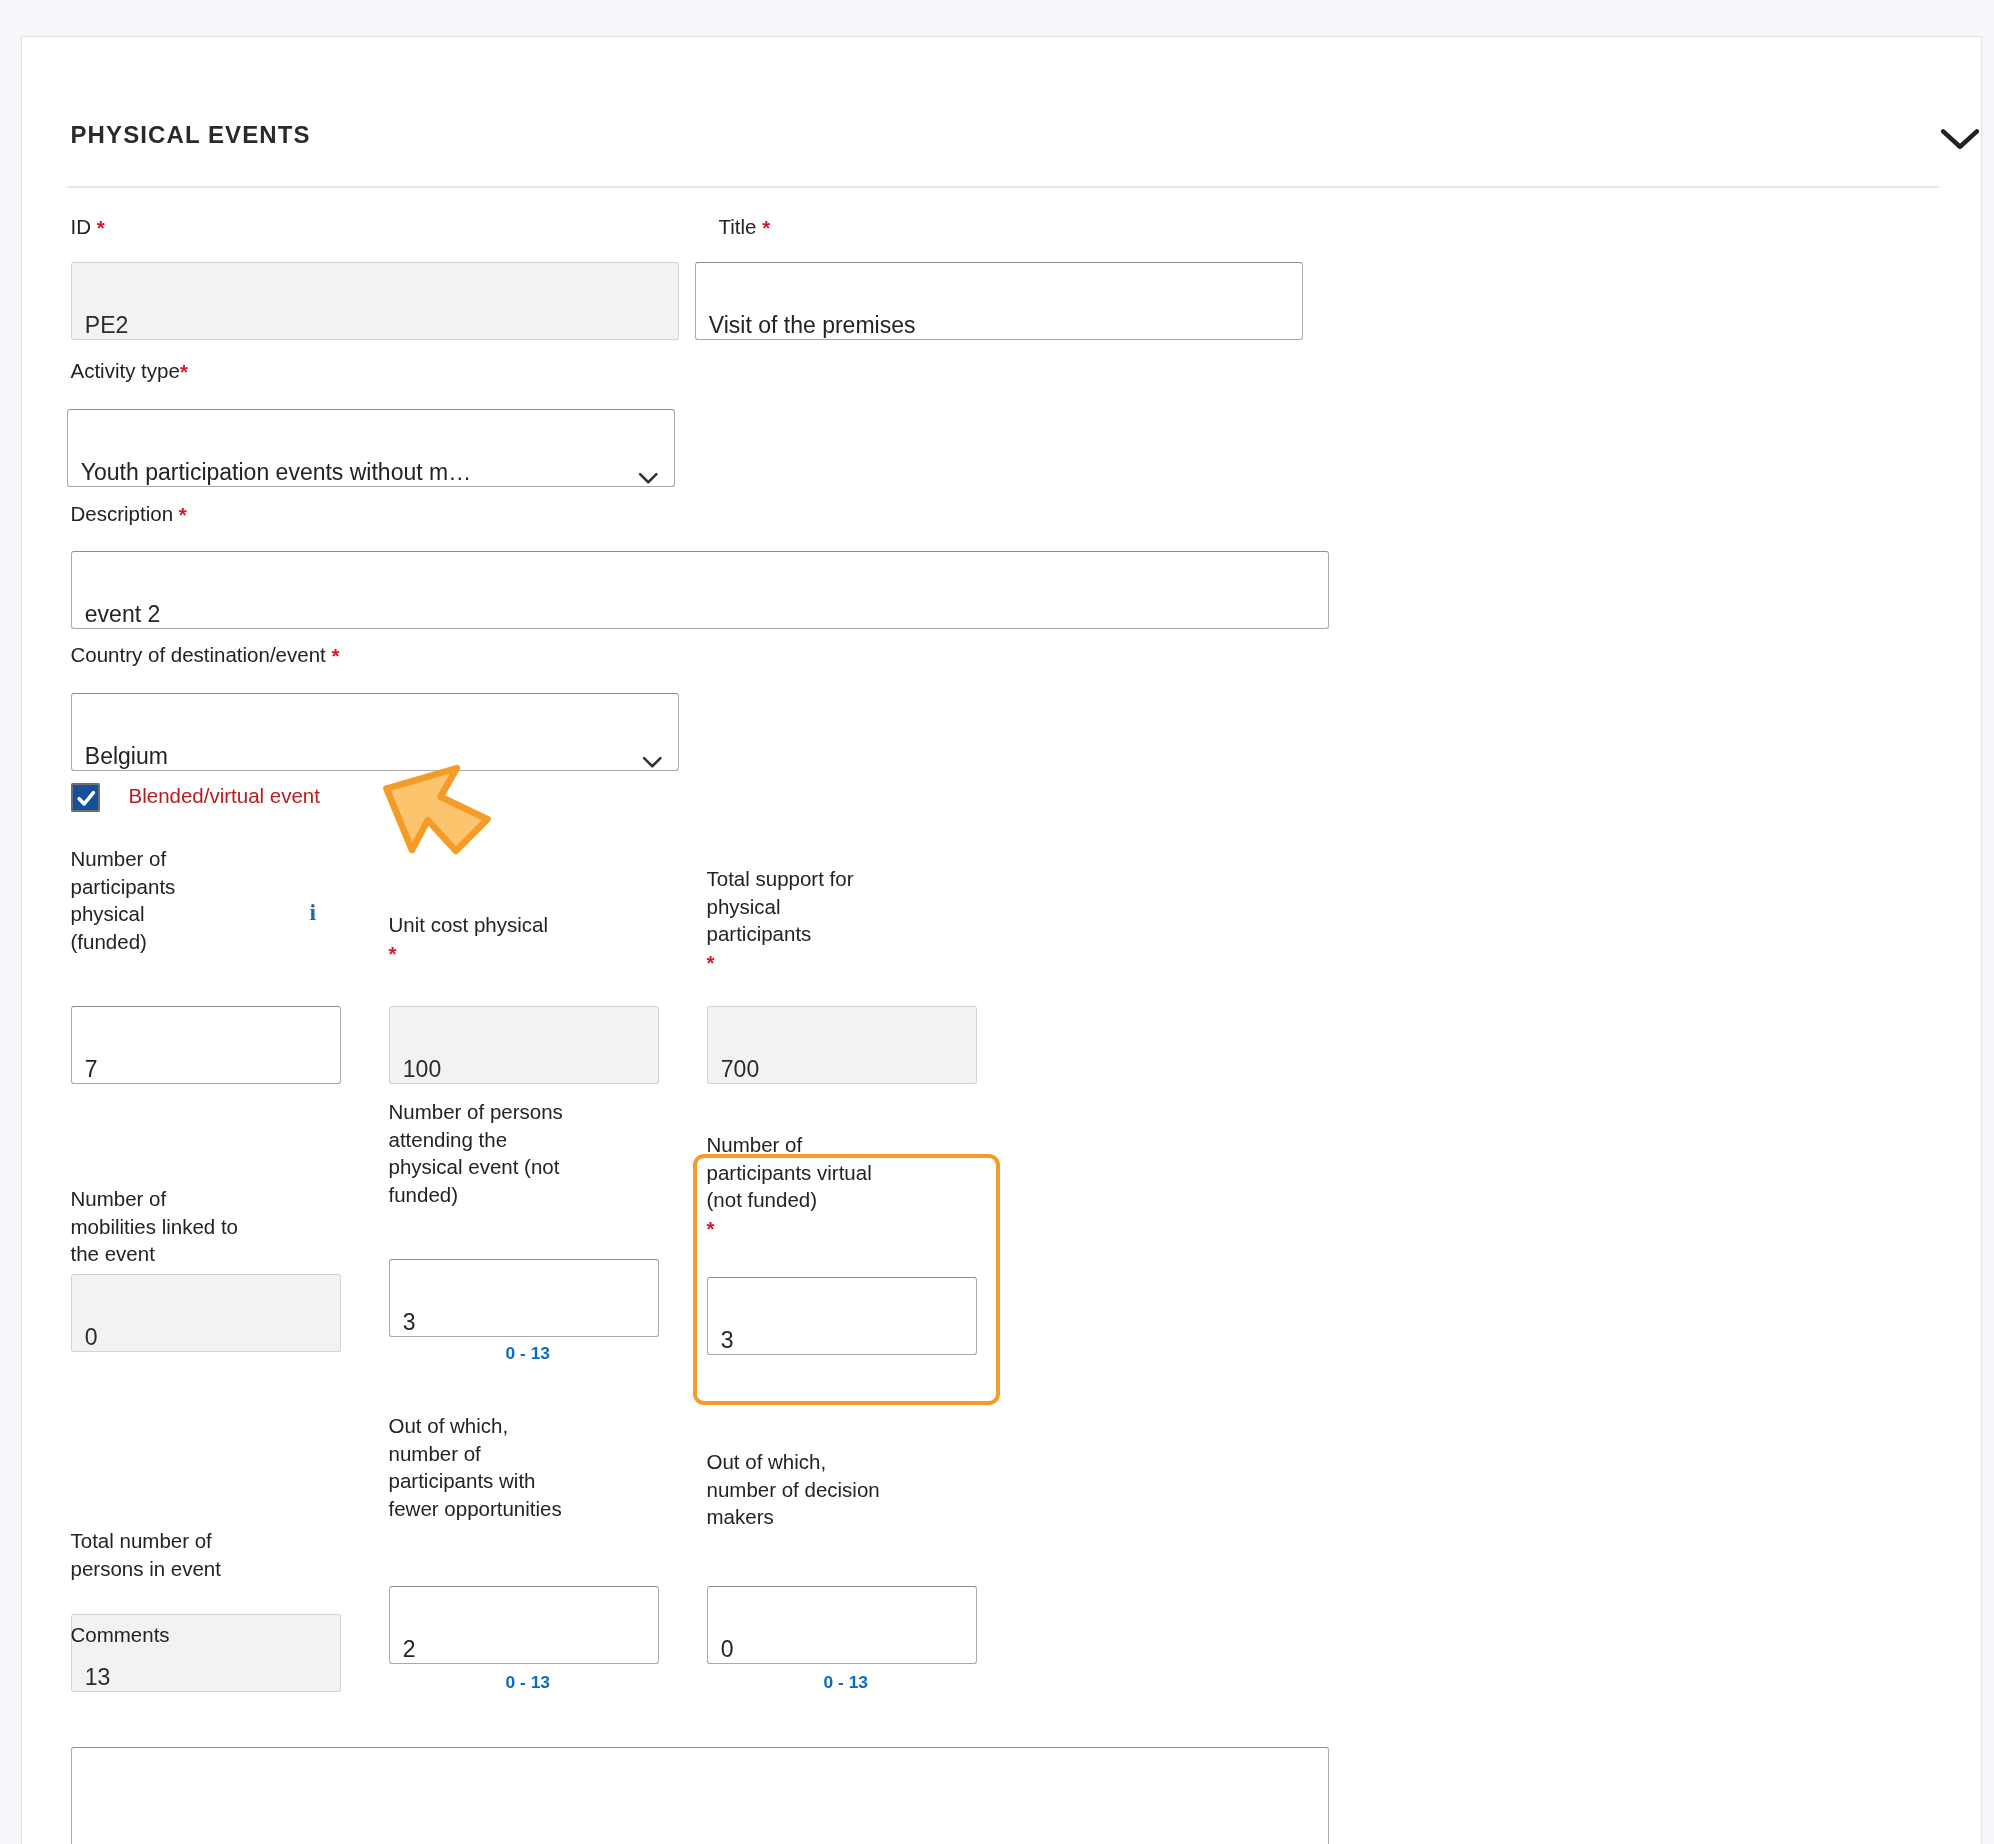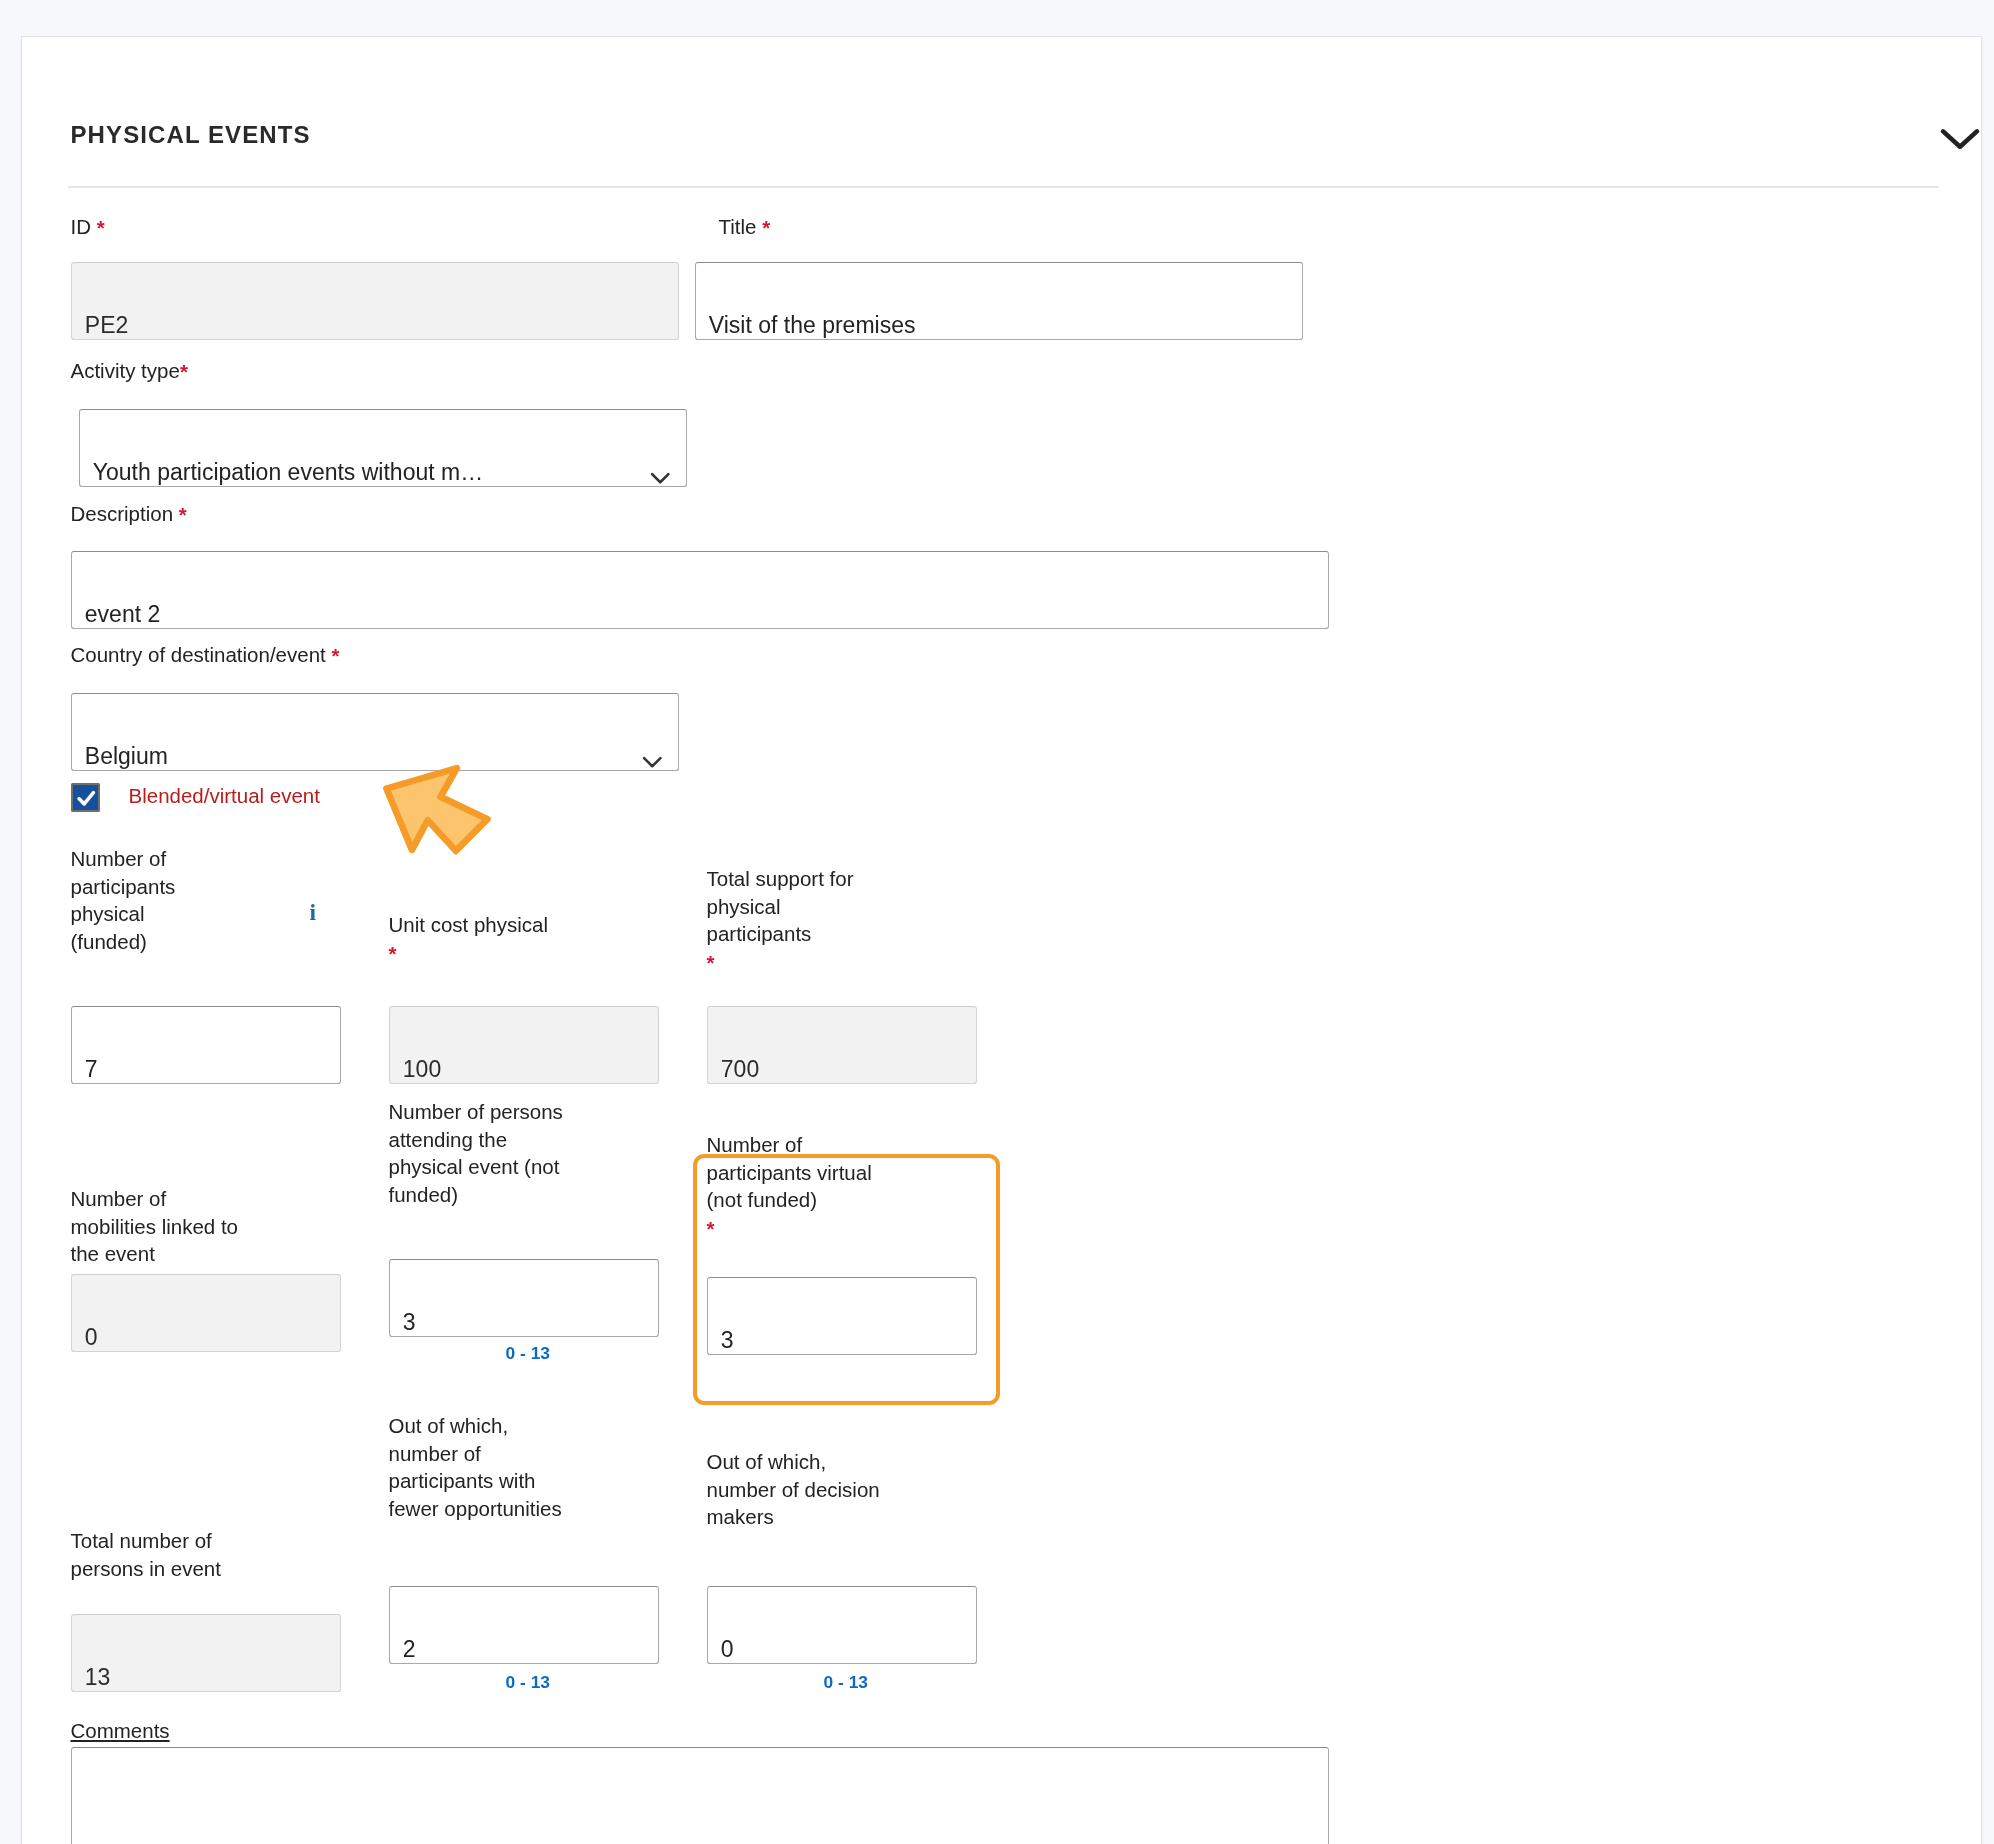--- a/index.html
+++ b/index.html
@@ -166,21 +166,21 @@
     <div class="fld disabled" style="left:49px; top:225px; width:608px; height:78px;">
       <span>PE2</span>
     </div>
 
     <div class="lbl" style="left:697px; top:176px;"><span>Title</span> <span class="req">*</span></div>
     <div class="fld" style="left:673px; top:225px; width:608px; height:78px;">
       <span>Visit of the premises</span>
     </div>
 
     <div class="lbl" style="left:49px; top:320px;"><span>Activity type</span><span class="req">*</span></div>
-    <div class="fld" style="left:57px; top:372px; width:608px; height:78px;">
+    <div class="fld" style="left:45px; top:372px; width:608px; height:78px;">
       <span class="selval">Youth participation events without m…</span>
       <span class="caret">
         <svg width="22.5" height="15.3" viewBox="0 0 44 30">
           <path d="M6 8 L22 24 L38 8" fill="none" stroke="#333" stroke-width="5" stroke-linecap="round" stroke-linejoin="round"></path>
         </svg>
       </span>
     </div>
 
     <div class="lbl" style="left:49px; top:463px;"><span>Description</span> <span class="req">*</span></div>
     <div class="fld" style="left:49px; top:514px; width:1258px; height:78px;">
@@ -270,21 +270,21 @@
     <div class="hint" style="left:484px; top:1635px; width:153px;">0 - 13</div>
 
     <div class="lbl" style="left:685px; top:1411px; width:286px;">Out of which,
 number of decision
 makers</div>
     <div class="fld" style="left:685px; top:1549px; width:270px; height:78px;">
       <span>0</span>
     </div>
     <div class="hint" style="left:802px; top:1635px; width:153px;">0 - 13</div>
 
-    <div class="lbl" style="left:49px; top:1680px;text-decoration:underline;">Comments</div>
+    <div class="lbl" style="left:49px; top:1584px;">Comments</div>
     <div class="ta" style="left:49px; top:1710px; width:1258px; height:174px;"></div>
 
   </div>
 
   <div class="cursor-arrow">
     <svg width="118" height="97" viewBox="0 0 230 190">
       <path d="M12 56 L150 16 L118 72 L210 116 L148 178 L93 118 L62 176 Z" fill="#fbc46d" stroke="#f59b28" stroke-width="13" stroke-linejoin="round"></path>
     </svg>
   </div>
 

